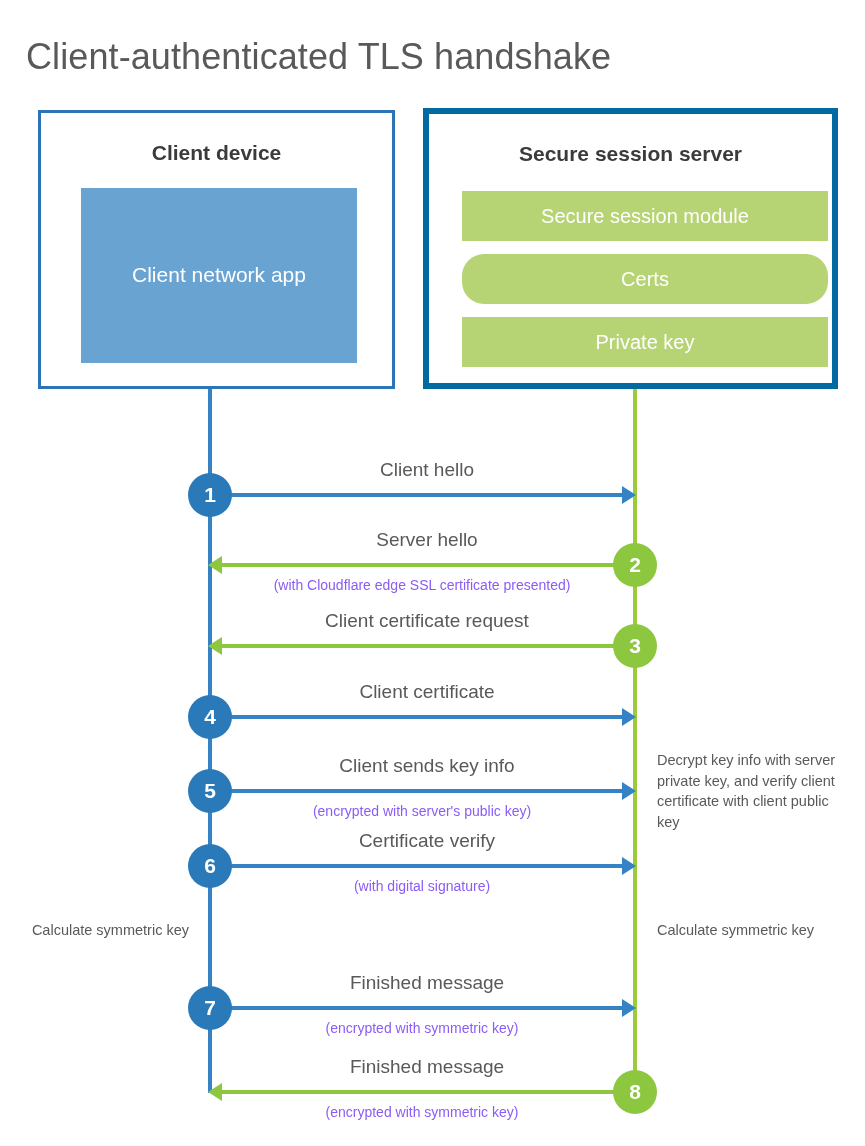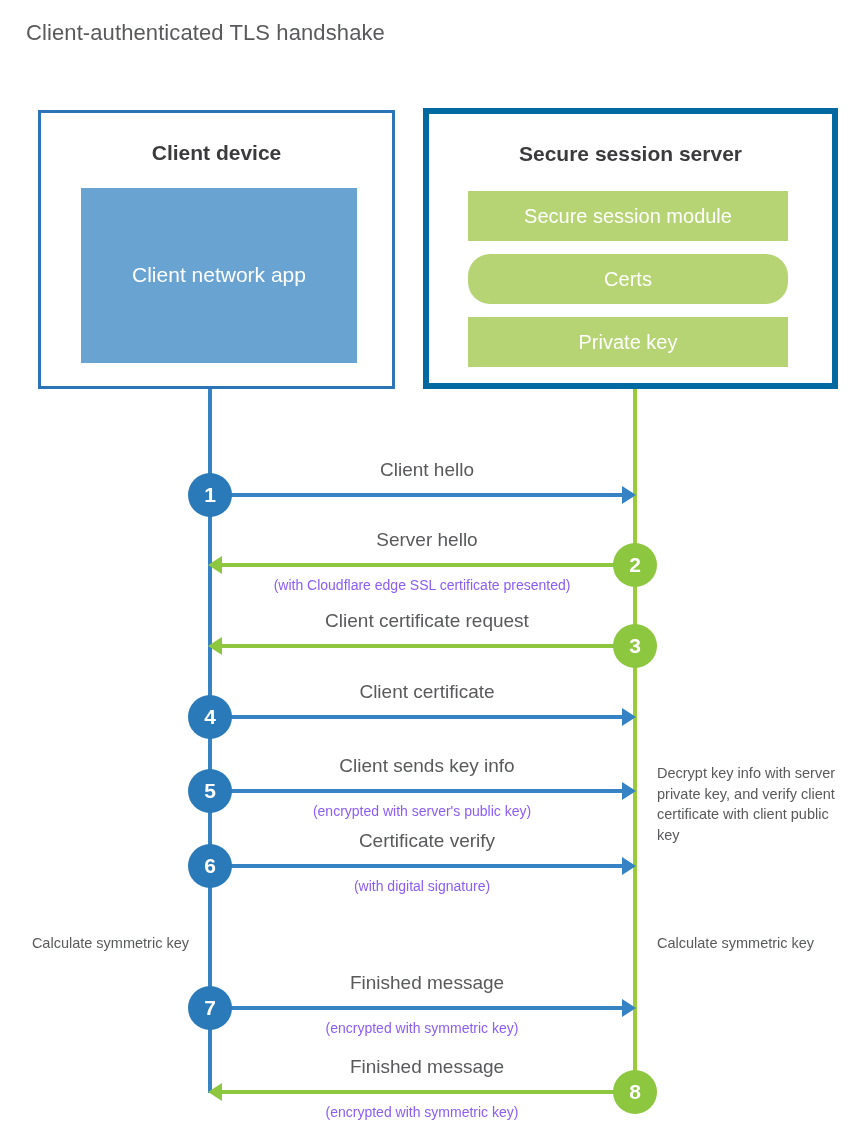--- a/index.html
+++ b/index.html
@@ -16,22 +16,22 @@
     width: 865px;
     height: 1146px;
     background: #ffffff;
     overflow: hidden;
   }
 
   
   .diagram-title {
     position: absolute;
     left: 26px;
-    top: 20px;
-    font-size: 22px;
+    top: 36px;
+    font-size: 36px;
     color: #58595b;
     letter-spacing: 0.1px;
     white-space: nowrap;
   }
 
   
   .entity-box {
     position: absolute;
     background: #ffffff;
     box-sizing: border-box;
@@ -74,22 +74,22 @@
     text-align: center;
     color: #ffffff;
     font-size: 21px;
     line-height: 1.28;
     box-sizing: border-box;
     padding: 0 23px;
   }
 
   .server-bar {
     position: absolute;
-    left: 39px;
-    width: 320px;
+    left: 33px;
+    width: 366px;
     height: 50px;
     background: #b6d474;
     display: flex;
     align-items: center;
     justify-content: center;
     color: #ffffff;
     font-size: 20px;
     box-sizing: border-box;
   }
   .server-bar.b0 { top: 77px; }
@@ -197,21 +197,20 @@
     background: #8dc63f;
     left: 613px;
   }
 
   
   .side-note {
     position: absolute;
     font-size: 14.5px;
     color: #58595b;
     line-height: 1.42;
-    margin-top: 13px;
   }
   .side-note.right {
     left: 657px;
     text-align: left;
   }
   .side-note.left {
     right: 676px;
     text-align: right;
   }
   .note-decrypt { top: 750px; width: 190px; }

